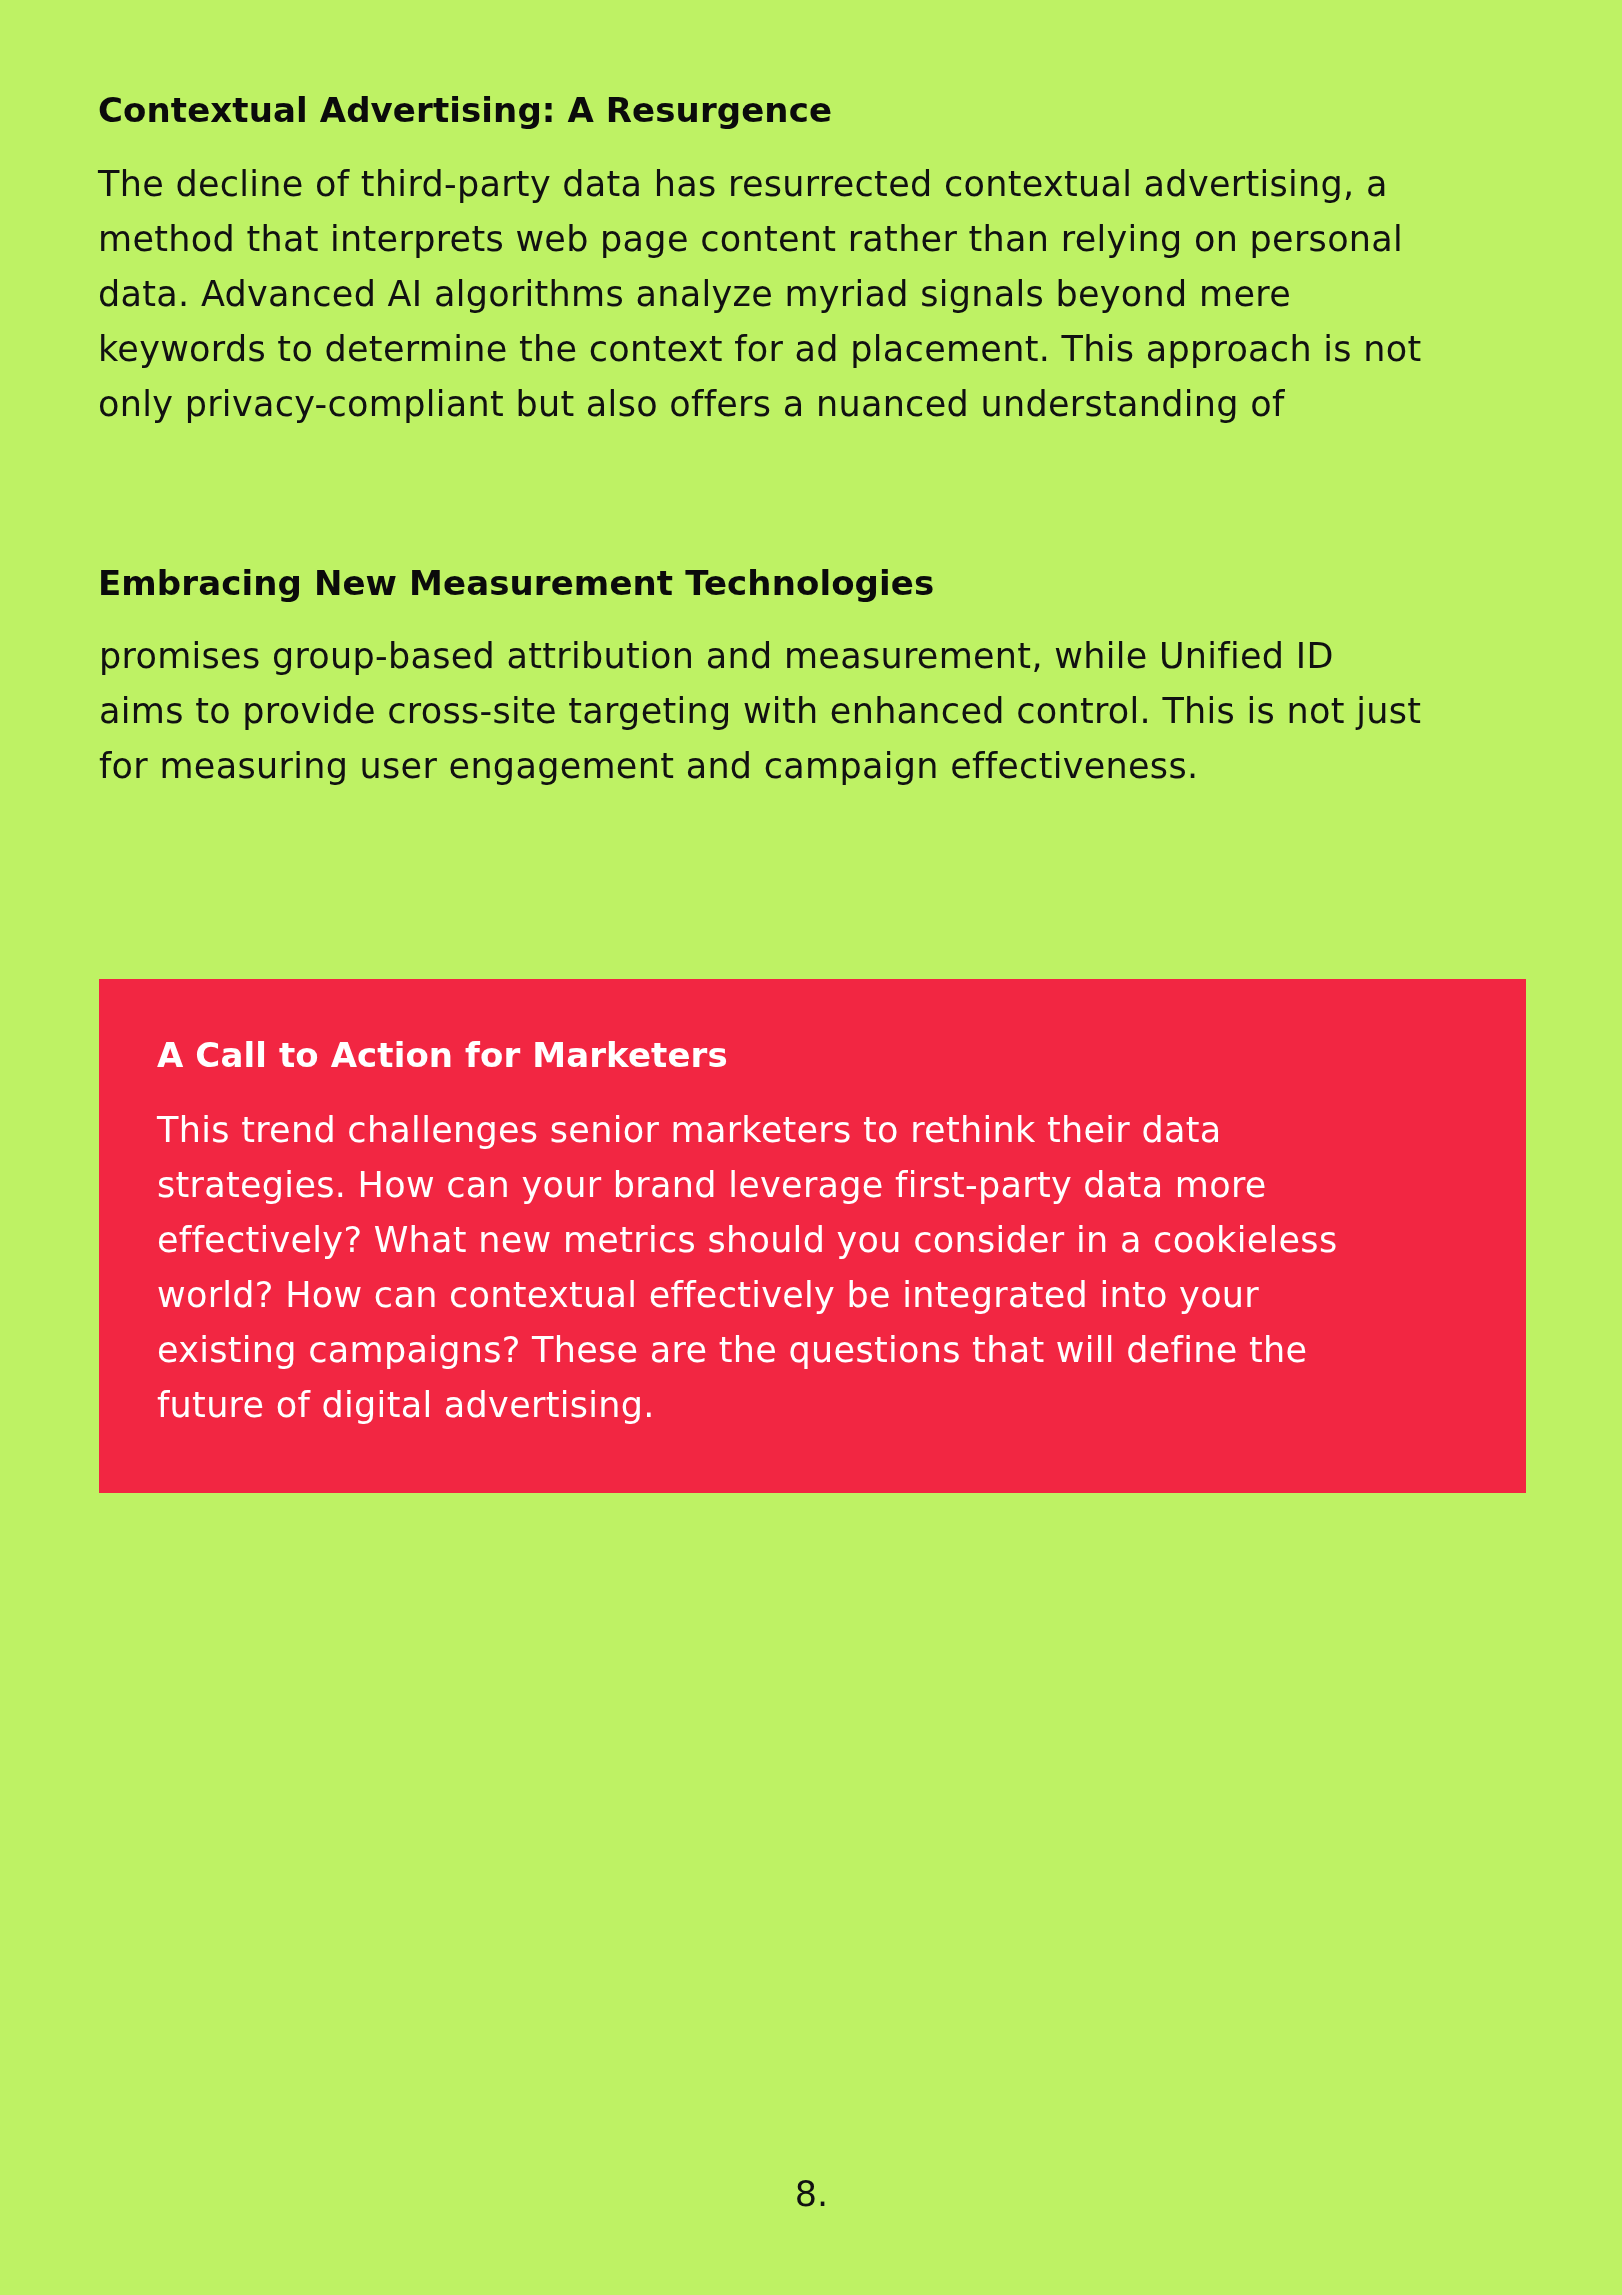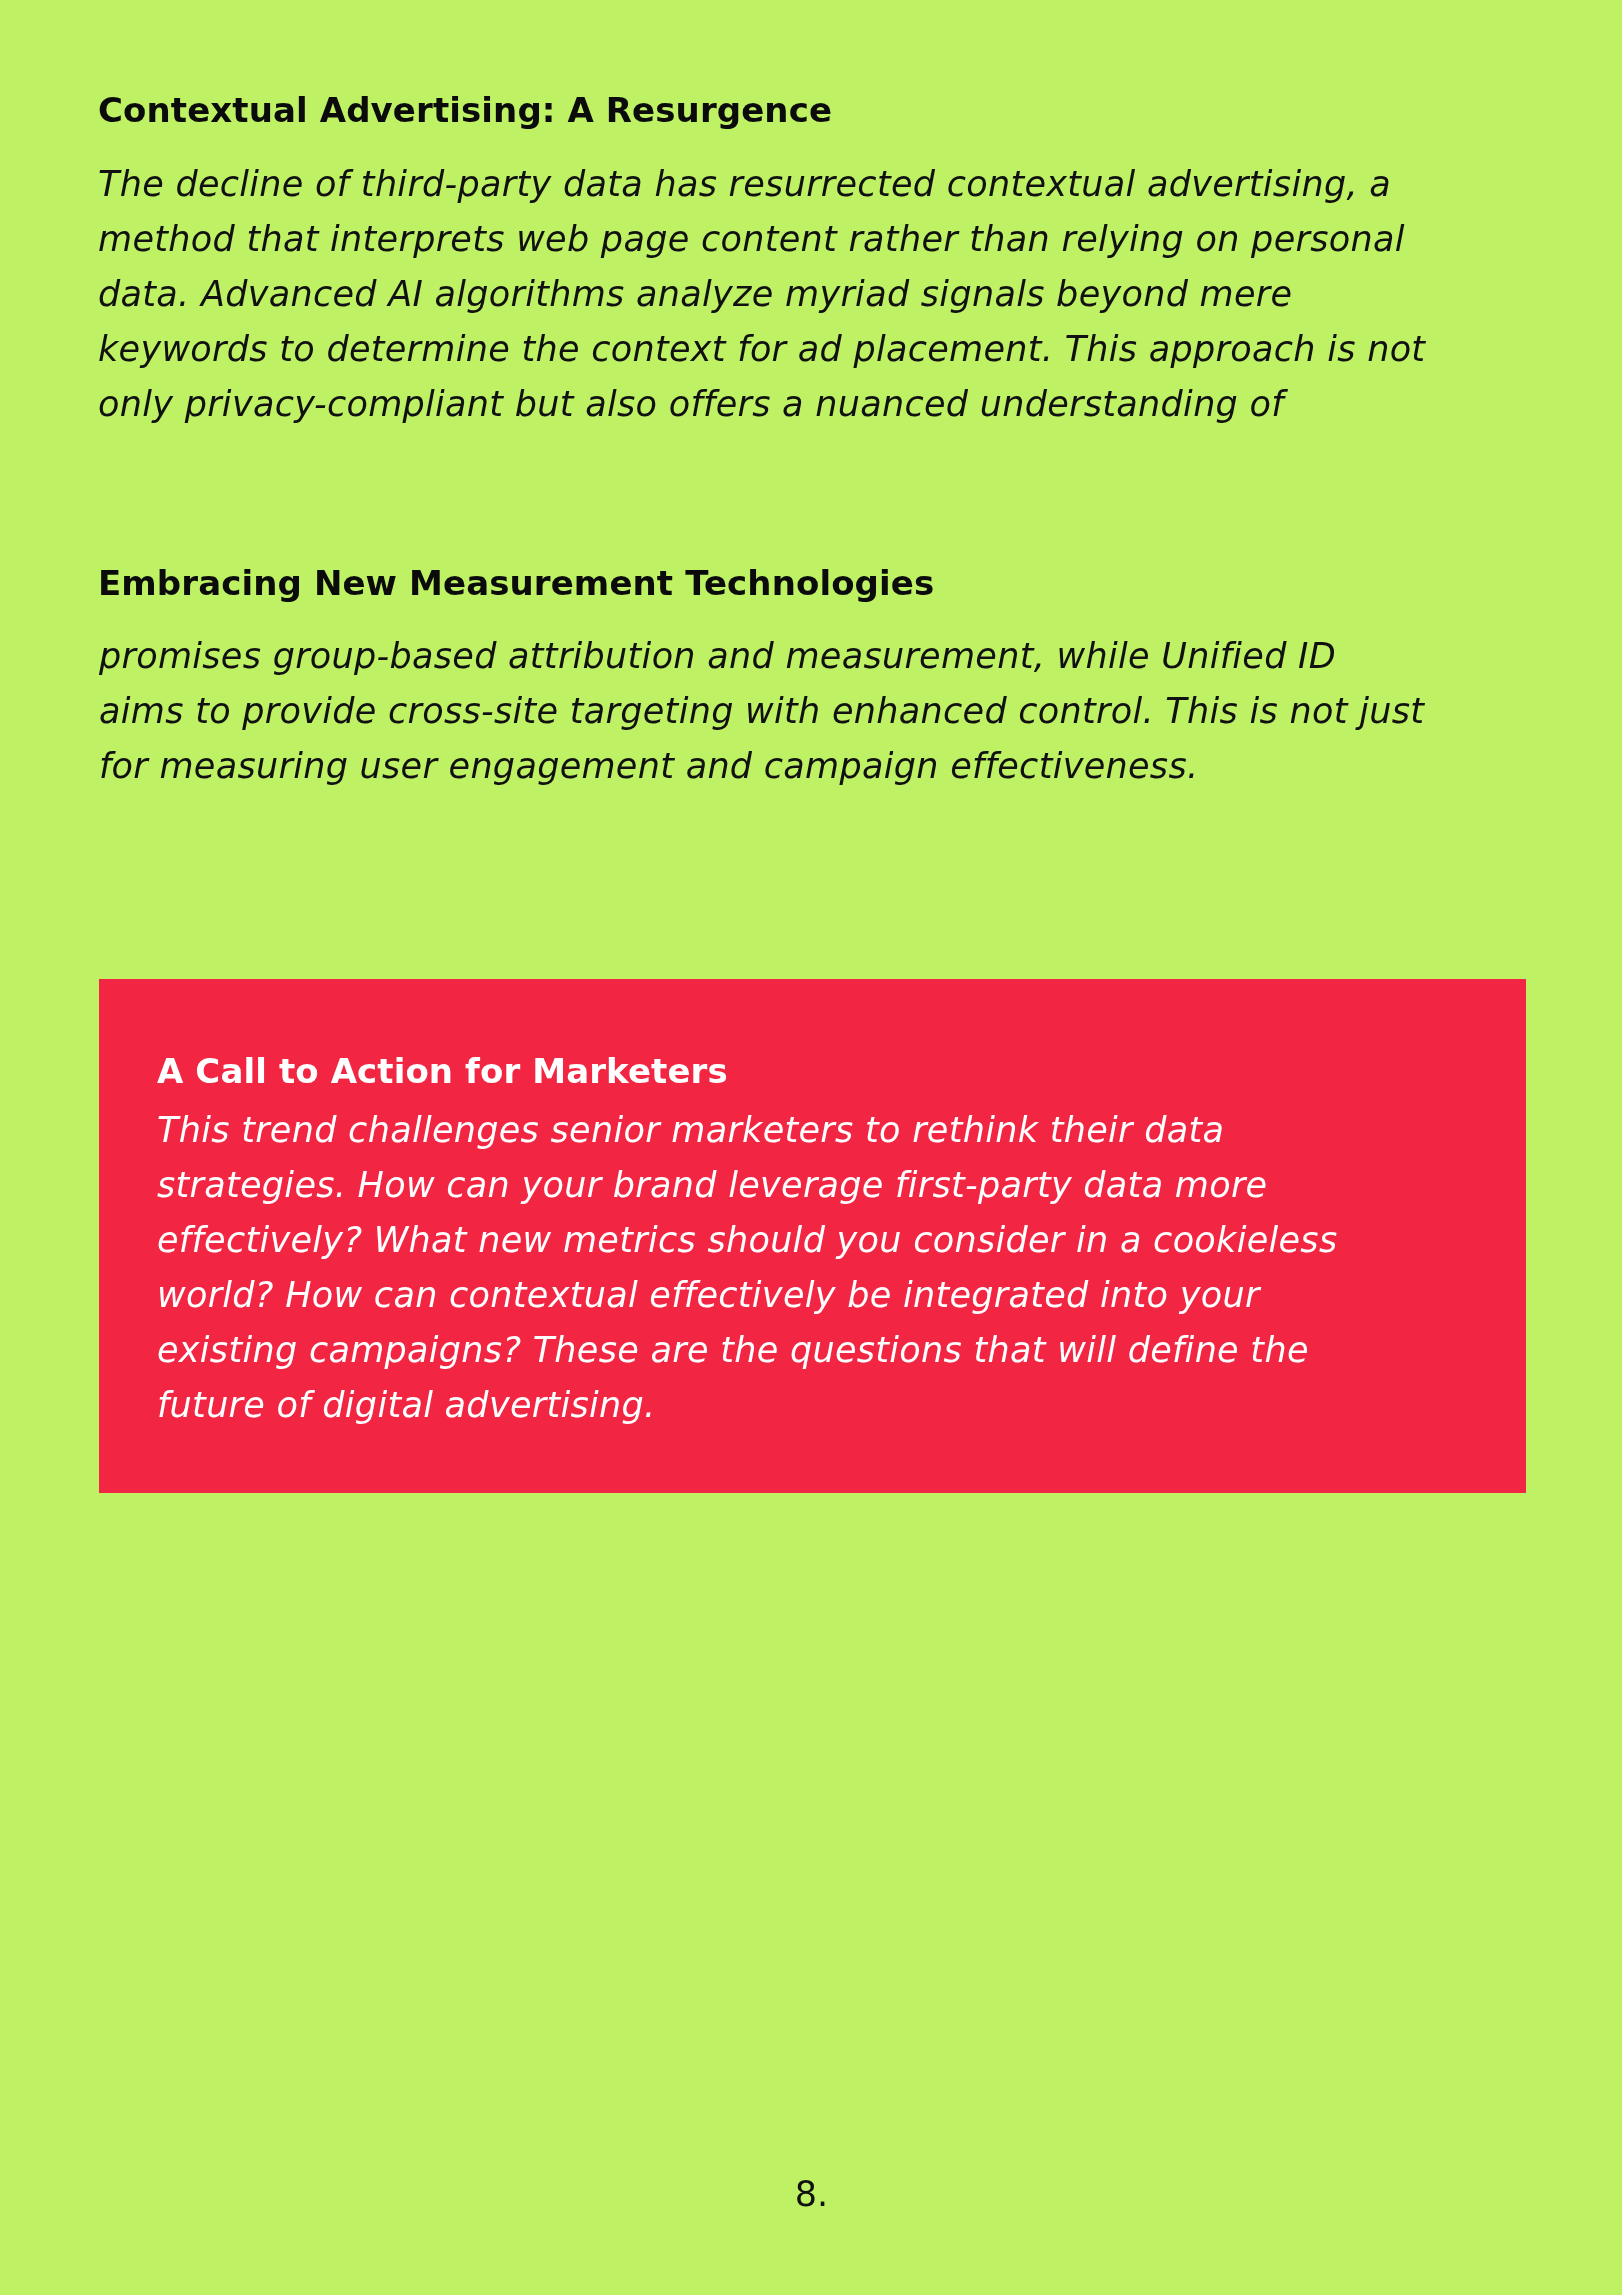--- a/index.html
+++ b/index.html
@@ -1,20 +1,20 @@
 <!DOCTYPE html>
 <html style="font-size:10.5px"><head>
 <meta charset="utf-8">
 <style>
   html, body { margin: 0; padding: 0; background: #ffffff; }
   body { width: 1623px; height: 2295px; position: relative; overflow: hidden; }
   .page { position: absolute; left: 0; top: 0; width: 1623px; height: 2295px; background: #bef264; }
   .h { position: absolute; font-family: "DejaVu Sans", sans-serif; font-weight: bold; font-size: 34px; color: #0b0b0b; white-space: nowrap; letter-spacing: 0.1px; }
   .para { position: absolute; font-family: "DejaVu Sans", sans-serif; font-size: 35px; color: #111111; }
-  .para .line { display: block; white-space: nowrap; height: 55px; line-height: 55px; letter-spacing: 0.3px; font-style: italic; }
+  .para .line { display: block; white-space: nowrap; height: 55px; line-height: 55px; letter-spacing: 0.3px; }
   .callout { position: absolute; left: 99px; top: 979px; width: 1427px; height: 514px; background: #F22642; }
   .callout .h { color: #ffffff; }
   .callout .para { color: #ffffff; }
   .pagenum { position: absolute; left: 0; width: 1623px; top: 2174px; text-align: center; font-family: "DejaVu Sans", sans-serif; font-size: 35px; color: #111111; }
 </style>
 </head>
 <body>
 
 <div class="page">
 
@@ -28,21 +28,21 @@
   </div>
 
   <div class="h" style="left:98px; top:563px;">Embracing New Measurement Technologies</div>
   <div class="para" style="left:99px; top:629px;">
     <span class="line">promises group-based attribution and measurement, while Unified ID</span>
     <span class="line">aims to provide cross-site targeting with enhanced control. This is not just</span>
     <span class="line">for measuring user engagement and campaign effectiveness.</span>
   </div>
 
   <div class="callout">
-    <div class="h" style="left:58px; top:72px;text-align:right;">A Call to Action for Marketers</div>
+    <div class="h" style="left:58px; top:56px;text-align:right;">A Call to Action for Marketers</div>
     <div class="para" style="left:58px; top:124px;">
       <span class="line">This trend challenges senior marketers to rethink their data</span>
       <span class="line">strategies. How can your brand leverage first-party data more</span>
       <span class="line">effectively? What new metrics should you consider in a cookieless</span>
       <span class="line">world? How can contextual effectively be integrated into your</span>
       <span class="line">existing campaigns? These are the questions that will define the</span>
       <span class="line">future of digital advertising.</span>
     </div>
   </div>
 

